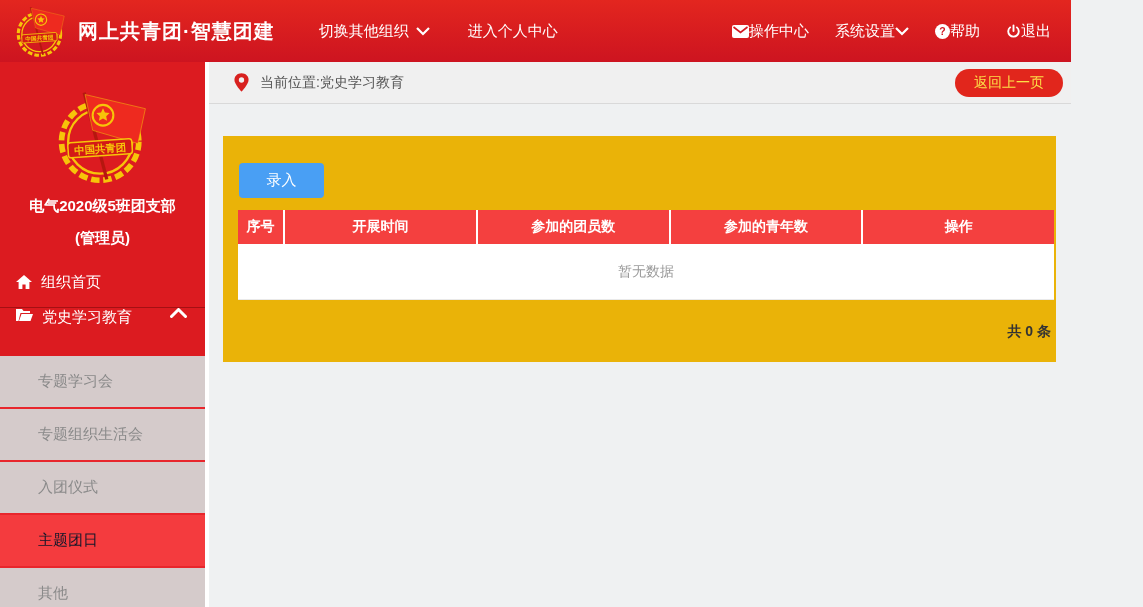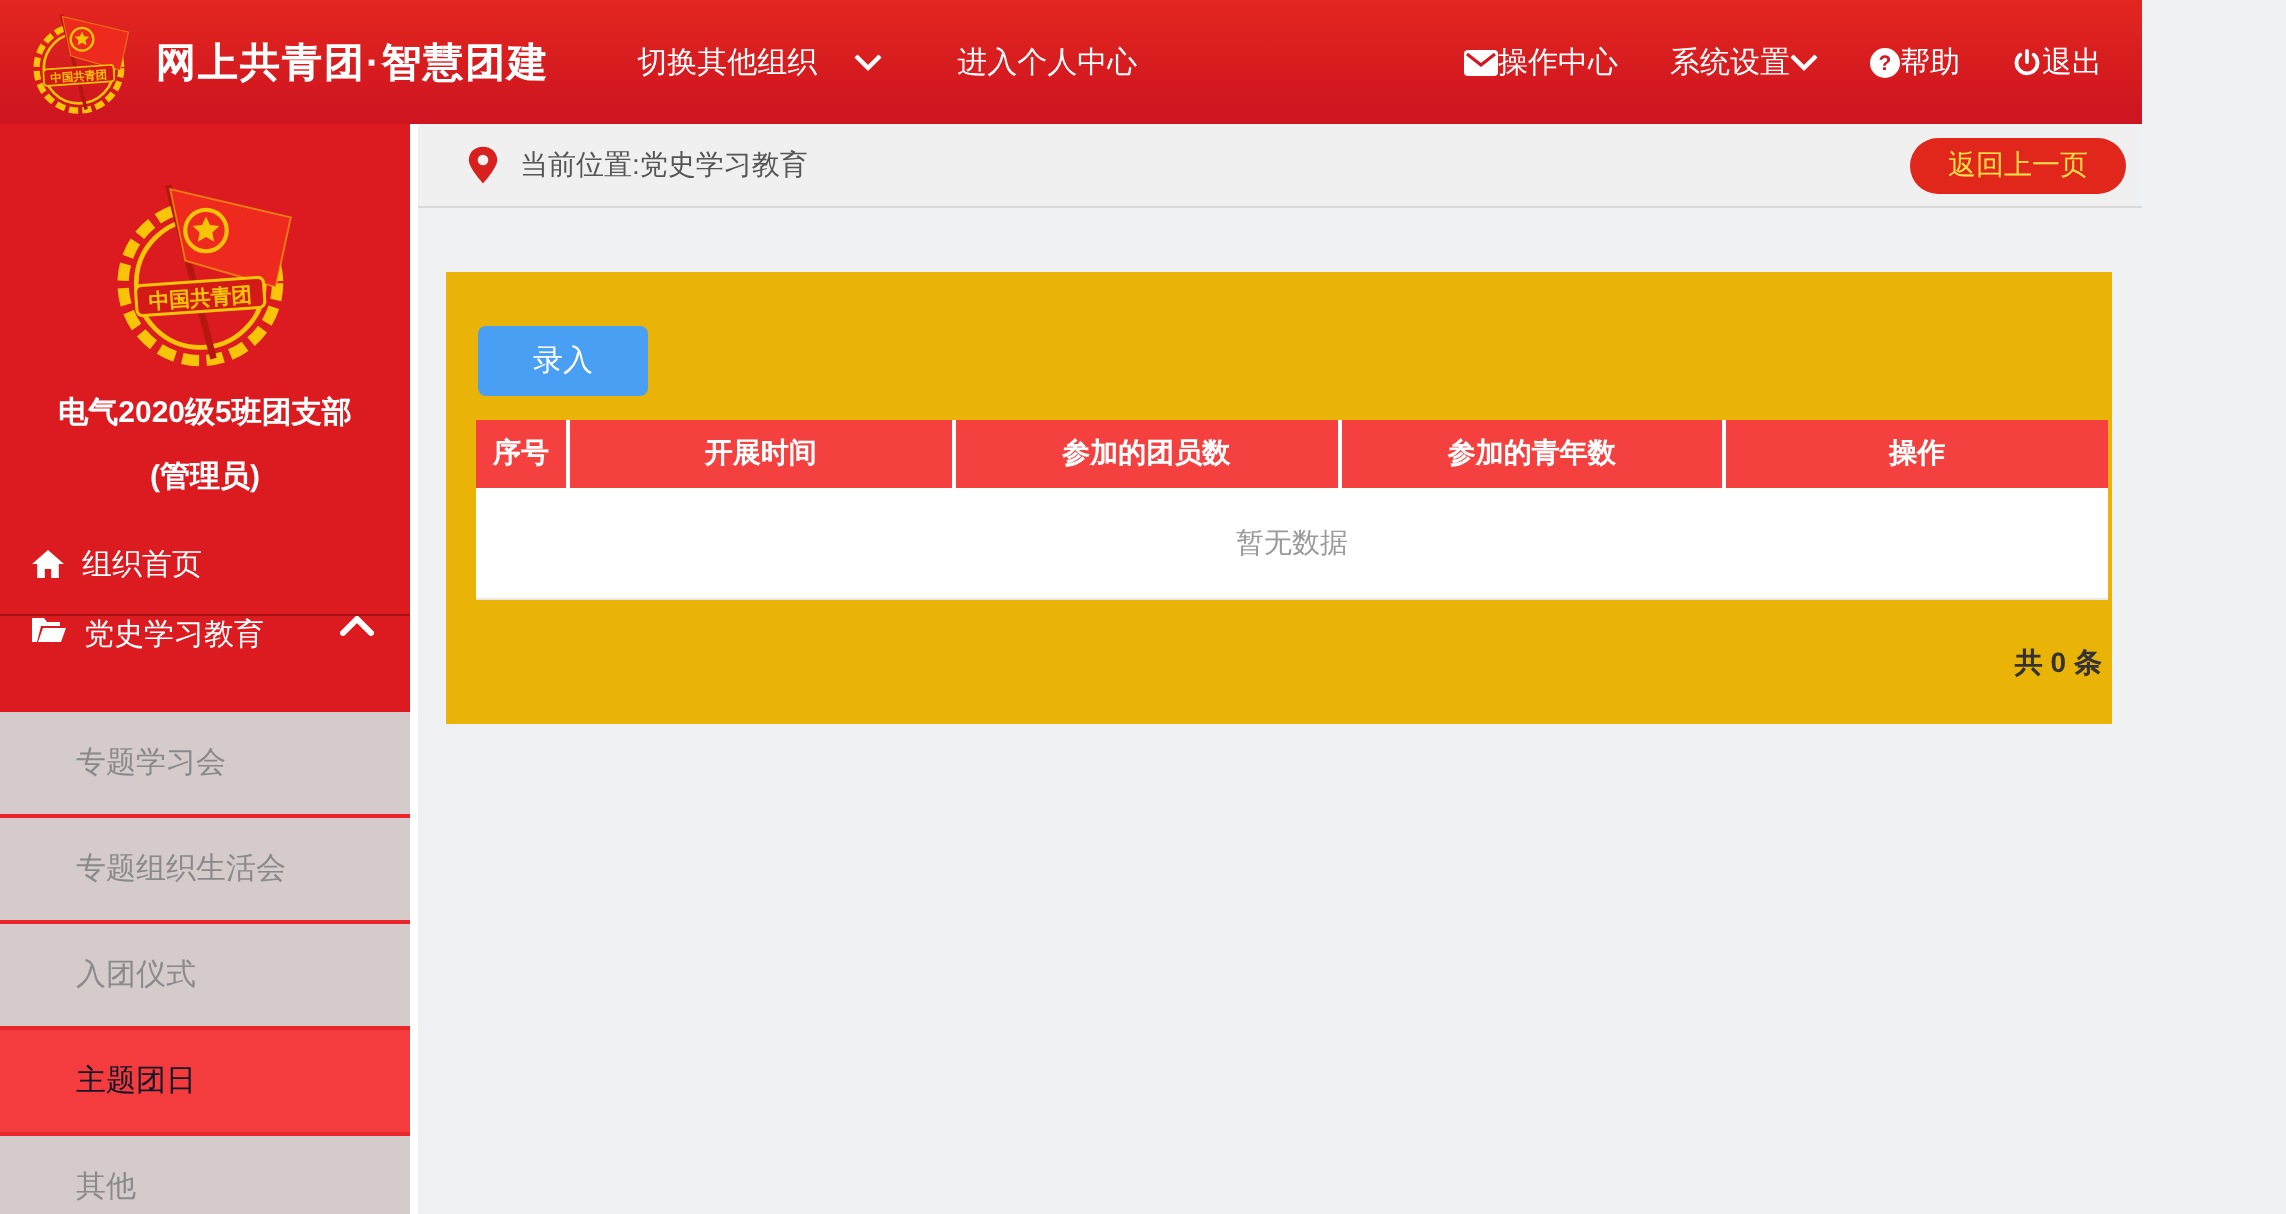--- a/index.html
+++ b/index.html
@@ -14,21 +14,21 @@
   
   .header {
     height: 62px; flex: 0 0 62px;
     background: linear-gradient(#e3261f, #cd1420);
     display: flex; align-items: center;
     color: #fff; padding: 0 20px 0 10px;
   }
   .logo-sm { width: 62px; height: 58px; margin-right: 6px; flex: 0 0 auto; }
   .app-title { font-size: 20px; font-weight: bold; letter-spacing: 1px; white-space: nowrap; }
   .hnav { display: flex; align-items: center; gap: 38px; margin-left: 44px; font-size: 15px; }
-  .hnav-item { display: flex; align-items: center; gap: 18px; cursor: pointer; white-space: nowrap; }
+  .hnav-item { display: flex; align-items: center; gap: 7px; cursor: pointer; white-space: nowrap; }
   .hright { margin-left: auto; display: flex; align-items: center; gap: 26px; font-size: 15px; }
   .hright .hnav-item { gap: 0; }
   .chev { display: inline-block; }
 
   
   .body-row { flex: 1; display: flex; min-height: 0; }
 
   
   .sidebar {
     width: 209px; flex: 0 0 209px;

